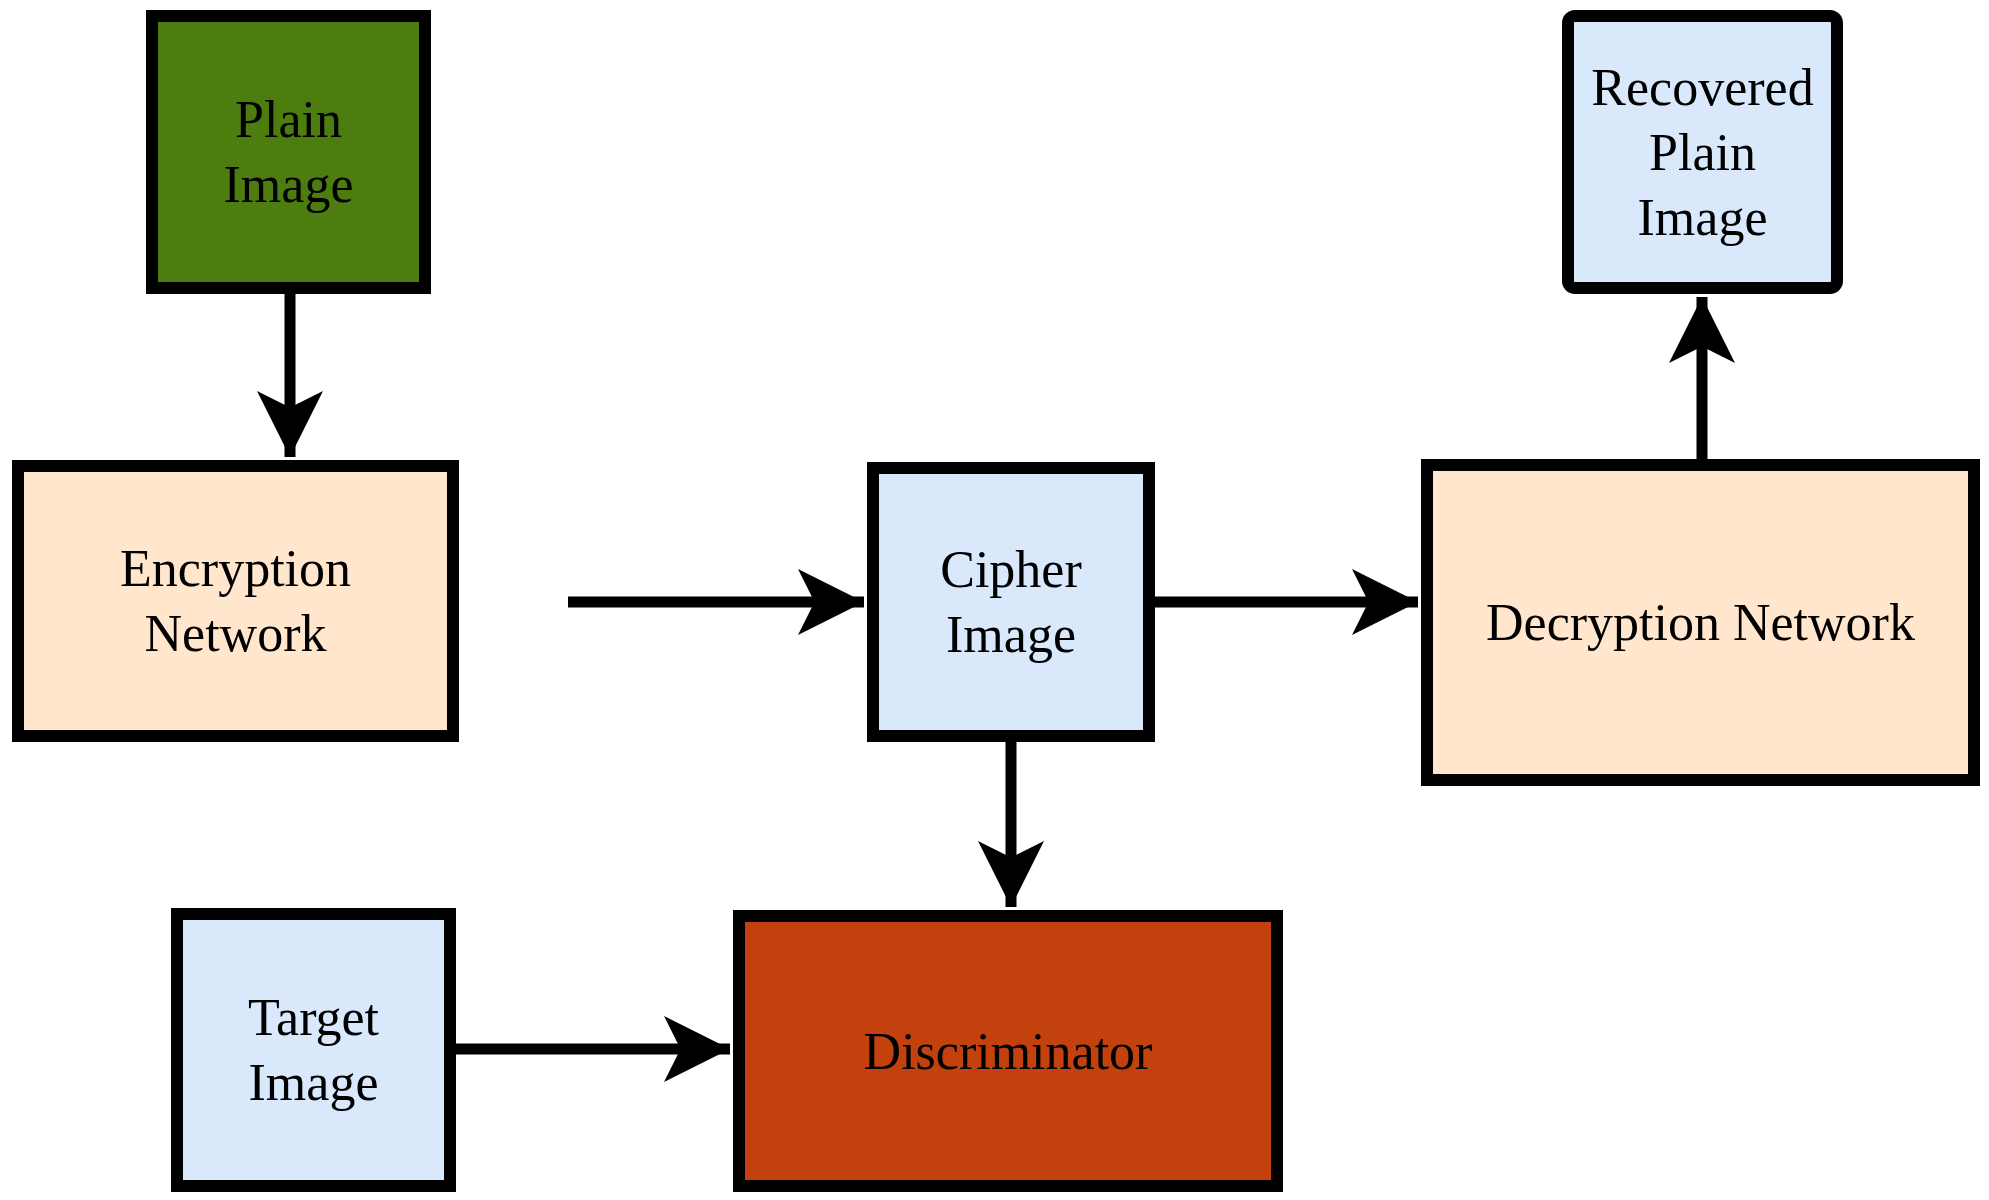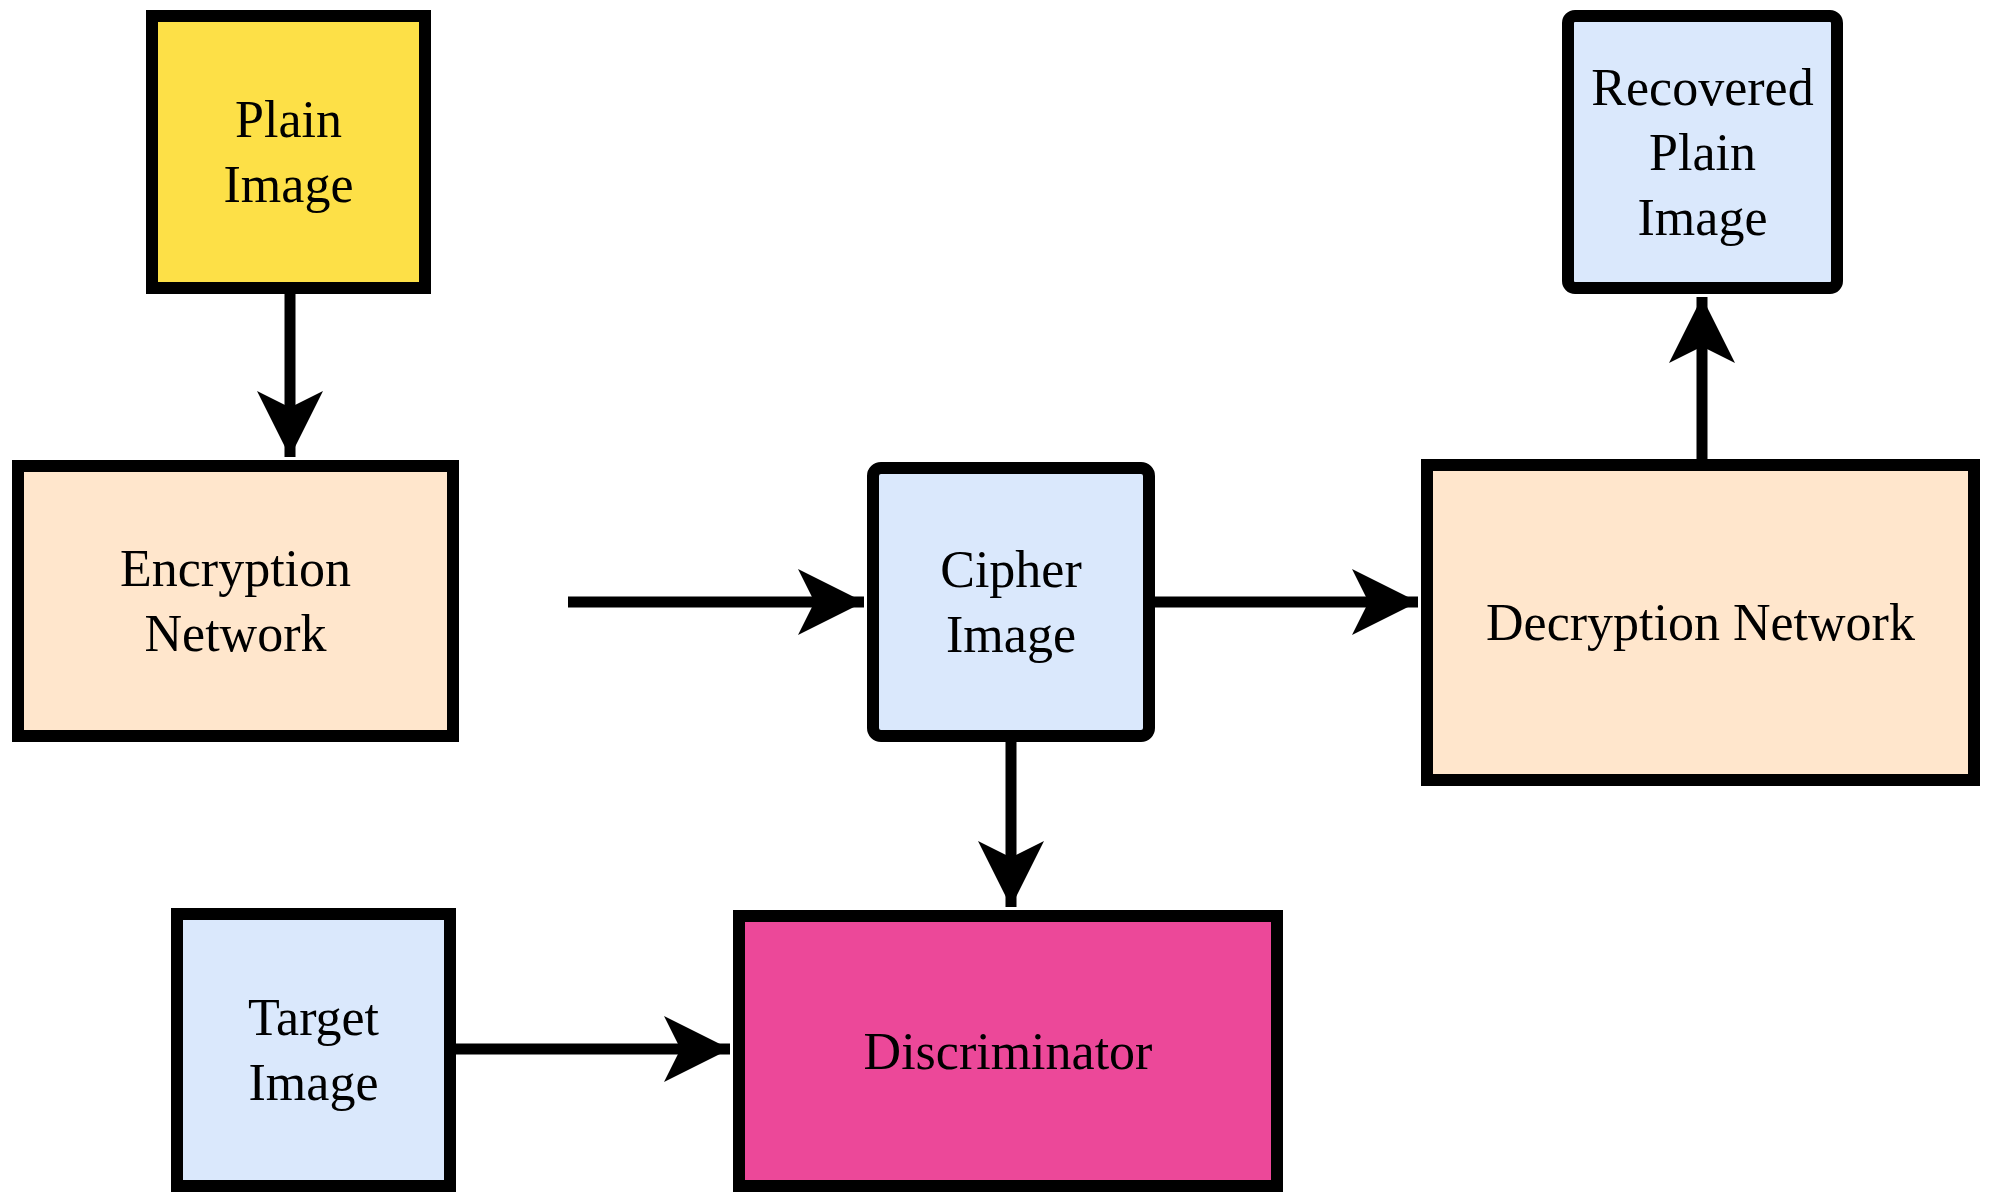--- a/index.html
+++ b/index.html
@@ -63,41 +63,41 @@
       </marker>
     </defs>
     <line class="edge-line" x1="290" y1="294" x2="290" y2="457" marker-end="url(#arrowhead)"></line>
     <line class="edge-line" x1="568" y1="602" x2="864" y2="602" marker-end="url(#arrowhead)"></line>
     <line class="edge-line" x1="1155" y1="602" x2="1418" y2="602" marker-end="url(#arrowhead)"></line>
     <line class="edge-line" x1="1702" y1="459" x2="1702" y2="297" marker-end="url(#arrowhead)"></line>
     <line class="edge-line" x1="1011" y1="742" x2="1011" y2="907" marker-end="url(#arrowhead)"></line>
     <line class="edge-line" x1="432" y1="1049" x2="730" y2="1049" marker-end="url(#arrowhead)"></line>
   </svg>
 
-  <div class="node pos-plain" style="background: #fde047;">
+  <div class="node pos-plain" style="background: #4d7c0f;">
     <span class="label">Plain Image</span>
   </div>
 
   <div class="node pos-encryption" style="background: rgb(255, 230, 204);">
     <span class="label">Encryption Network</span>
   </div>
 
-  <div class="node pos-cipher" style="background: rgb(218, 232, 252); border-radius: 14px;">
+  <div class="node pos-cipher" style="background: rgb(218, 232, 252);">
     <span class="label">Cipher Image</span>
   </div>
 
   <div class="node pos-decryption" style="background: rgb(255, 230, 204);">
     <span class="label">Decryption Network</span>
   </div>
 
   <div class="node pos-recovered" style="background: rgb(218, 232, 252); border-radius: 13px;">
     <span class="label">Recovered Plain Image</span>
   </div>
 
   <div class="node pos-target" style="background: rgb(218, 232, 252); margin-left: 24px;">
     <span class="label">Target Image</span>
   </div>
 
-  <div class="node pos-discriminator" style="background: #ec4899;">
+  <div class="node pos-discriminator" style="background: #c2410c;">
     <span class="label">Discriminator</span>
   </div>
 
 </div>
 
 </body></html>

